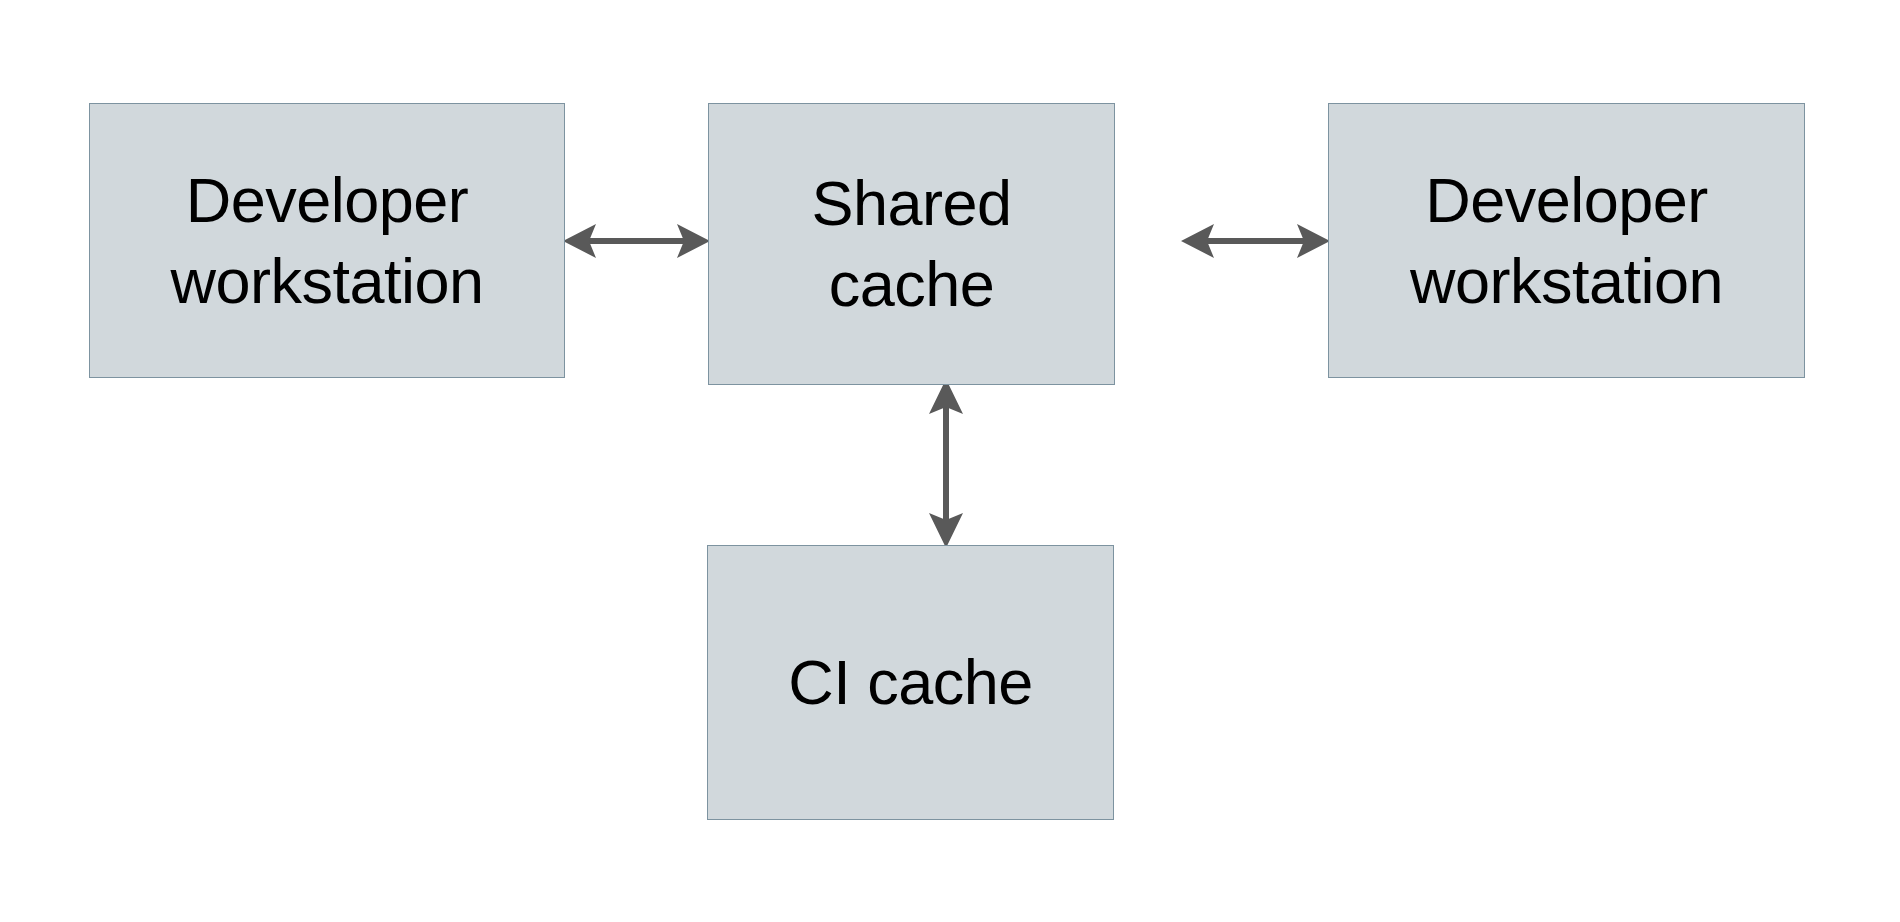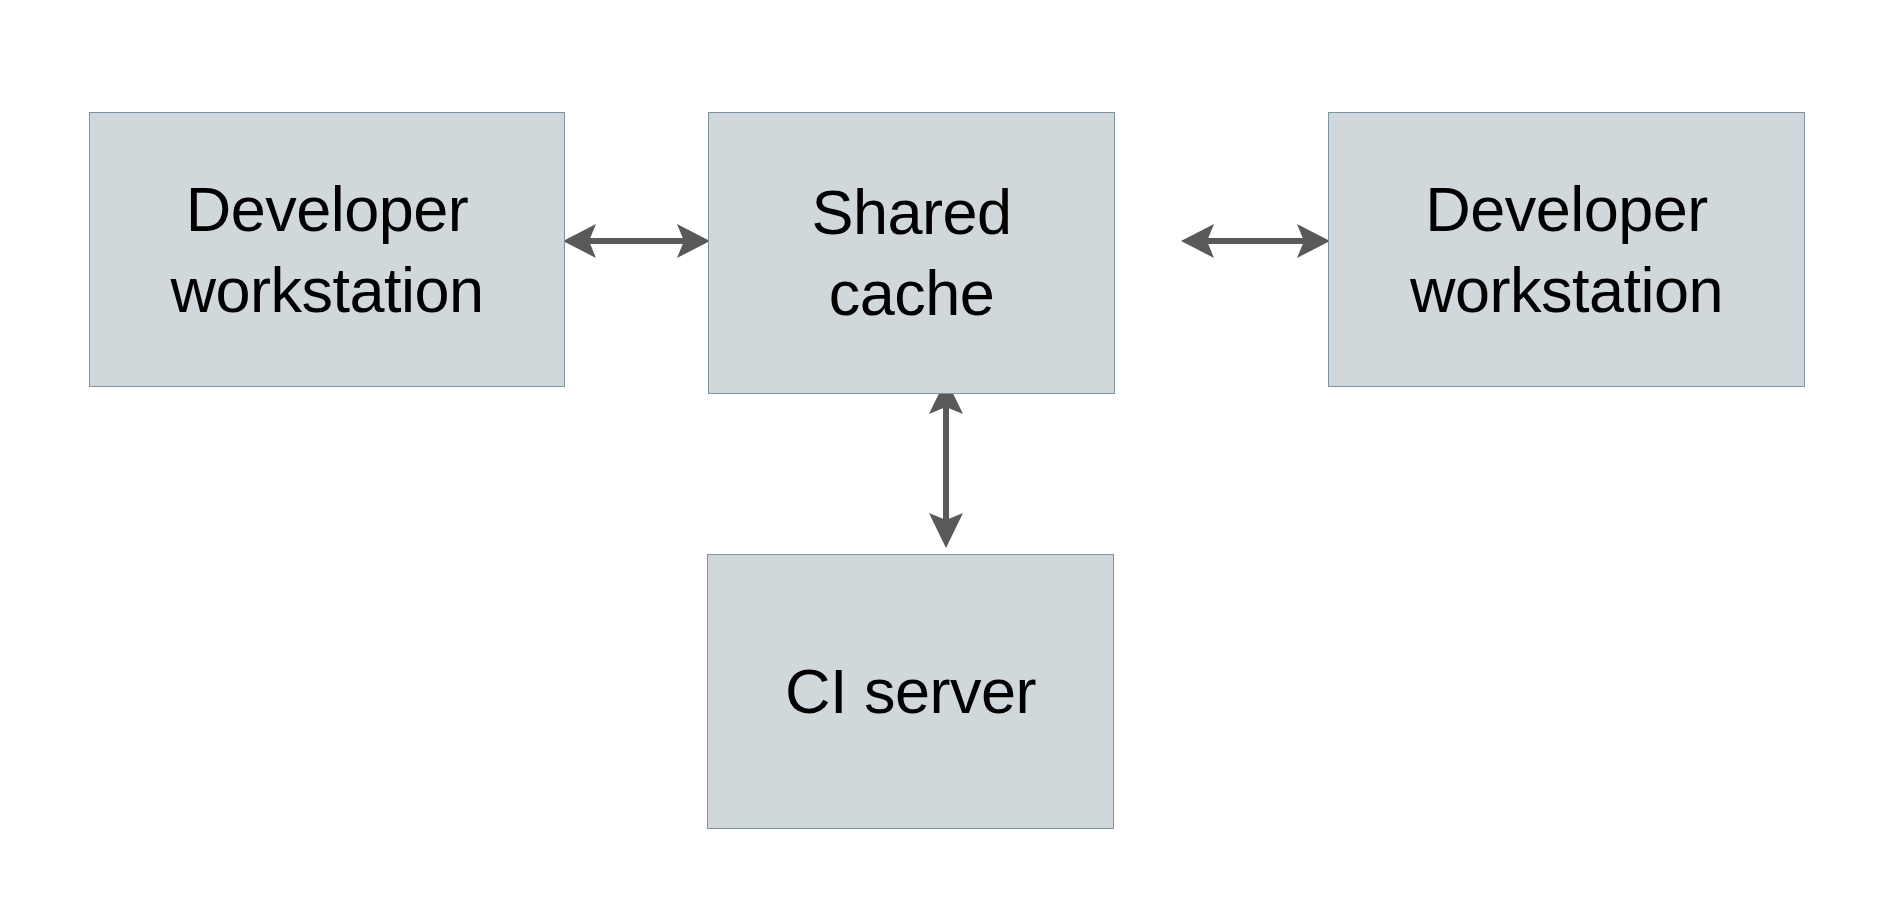--- a/index.html
+++ b/index.html
@@ -28,21 +28,20 @@
     justify-content: center;
     text-align: center;
     color: #000000;
     font-family: "Liberation Sans", sans-serif;
     font-size: 63px;
     font-weight: 400;
     line-height: 1.28;
     letter-spacing: -0.5px;
     white-space: pre-line;
     z-index: 2;
-    margin-top: 9px;
   }
   .edge {
     position: absolute;
     z-index: 1;
   }
   .edge svg {
     display: block;
     overflow: visible;
   }
   
@@ -93,16 +92,16 @@
     <span>Shared
 cache</span>
   </div>
 
   <div class="node" id="node-dev-right">
     <span>Developer
 workstation</span>
   </div>
 
   <div class="node" id="node-ci">
-    <span>CI server</span>
+    <span>CI cache</span>
   </div>
 
 </div>
 
 </body></html>

